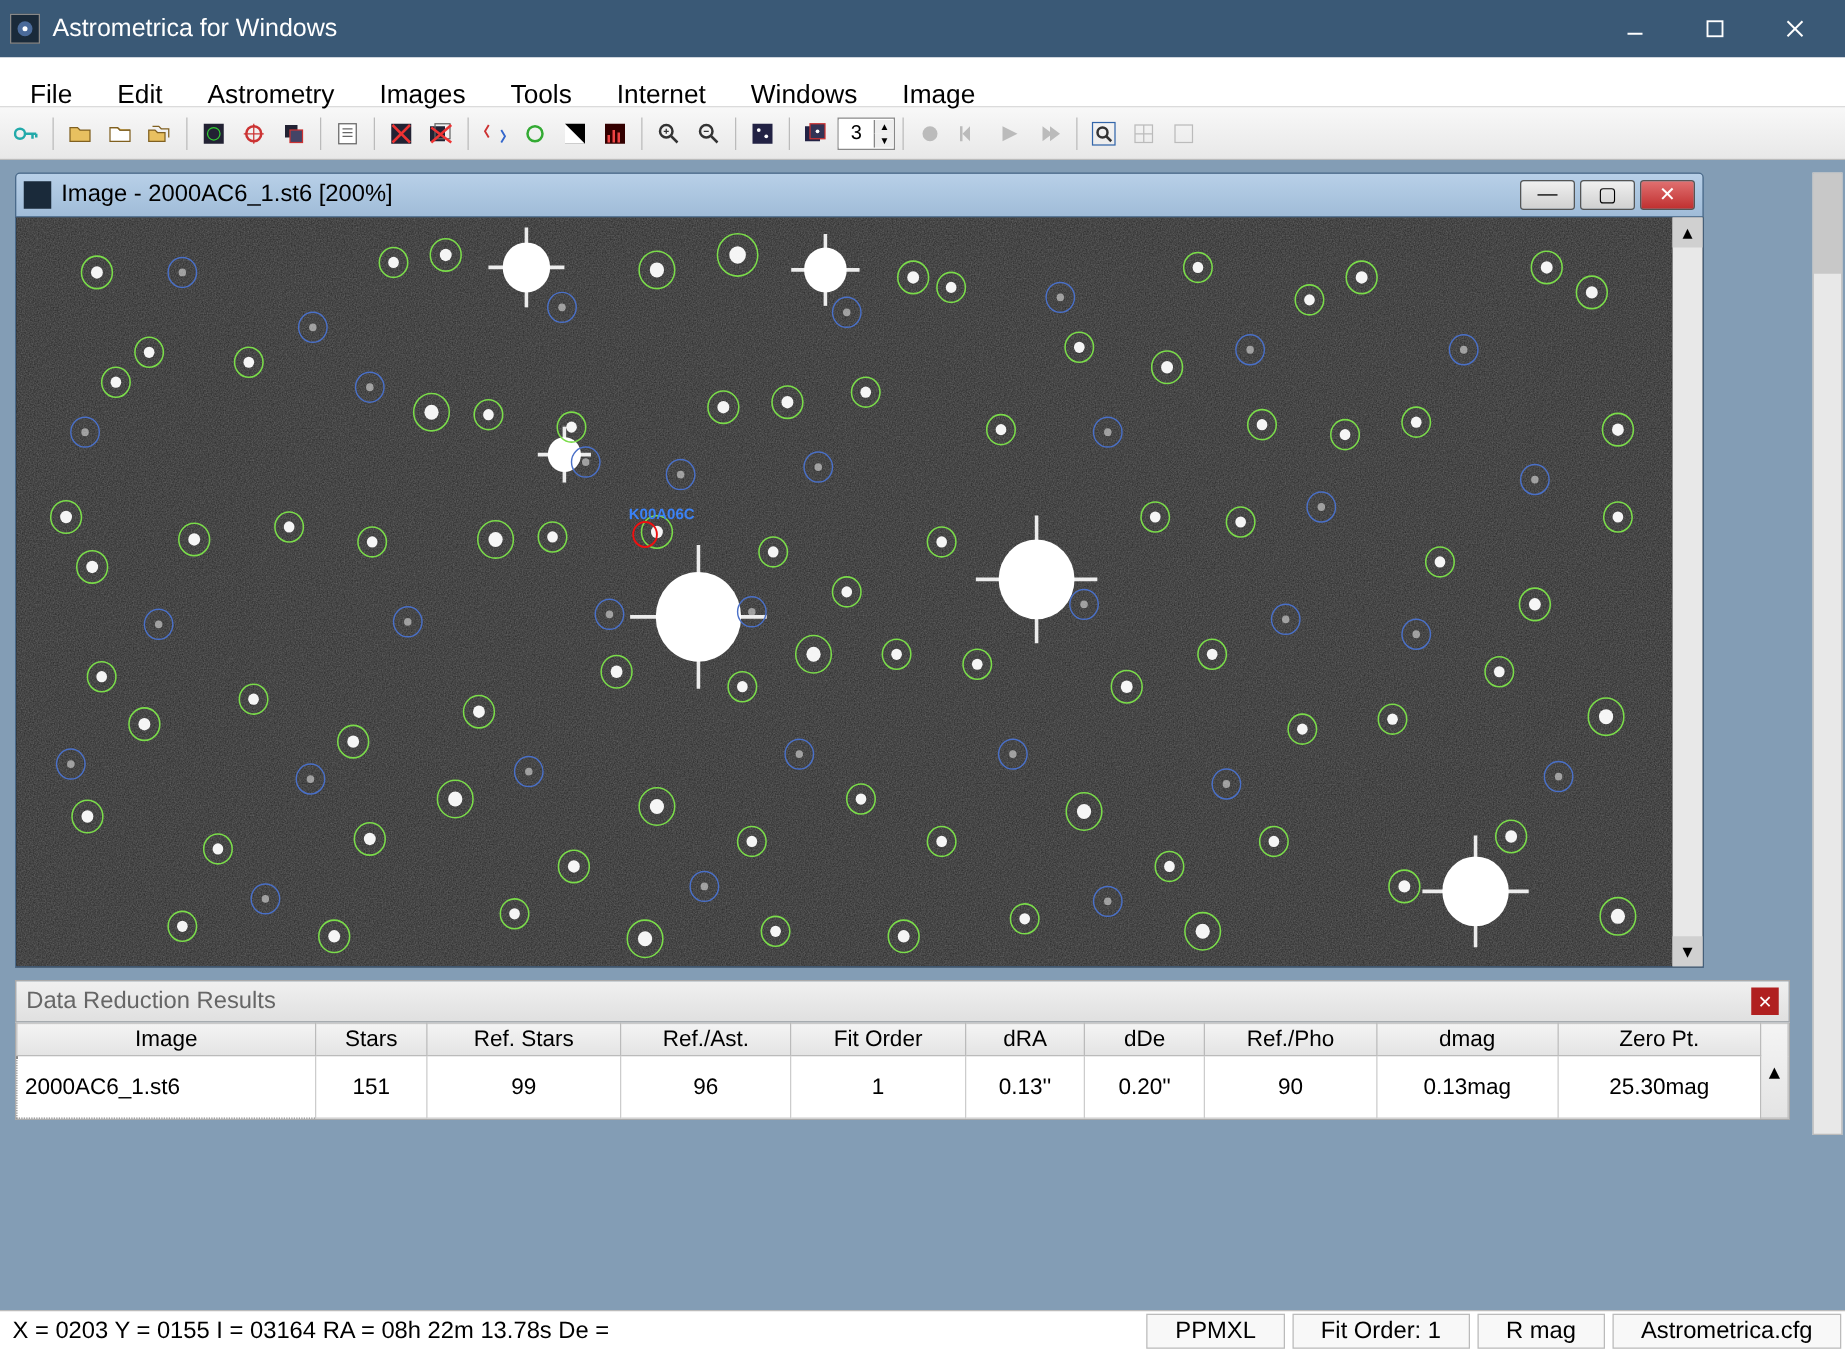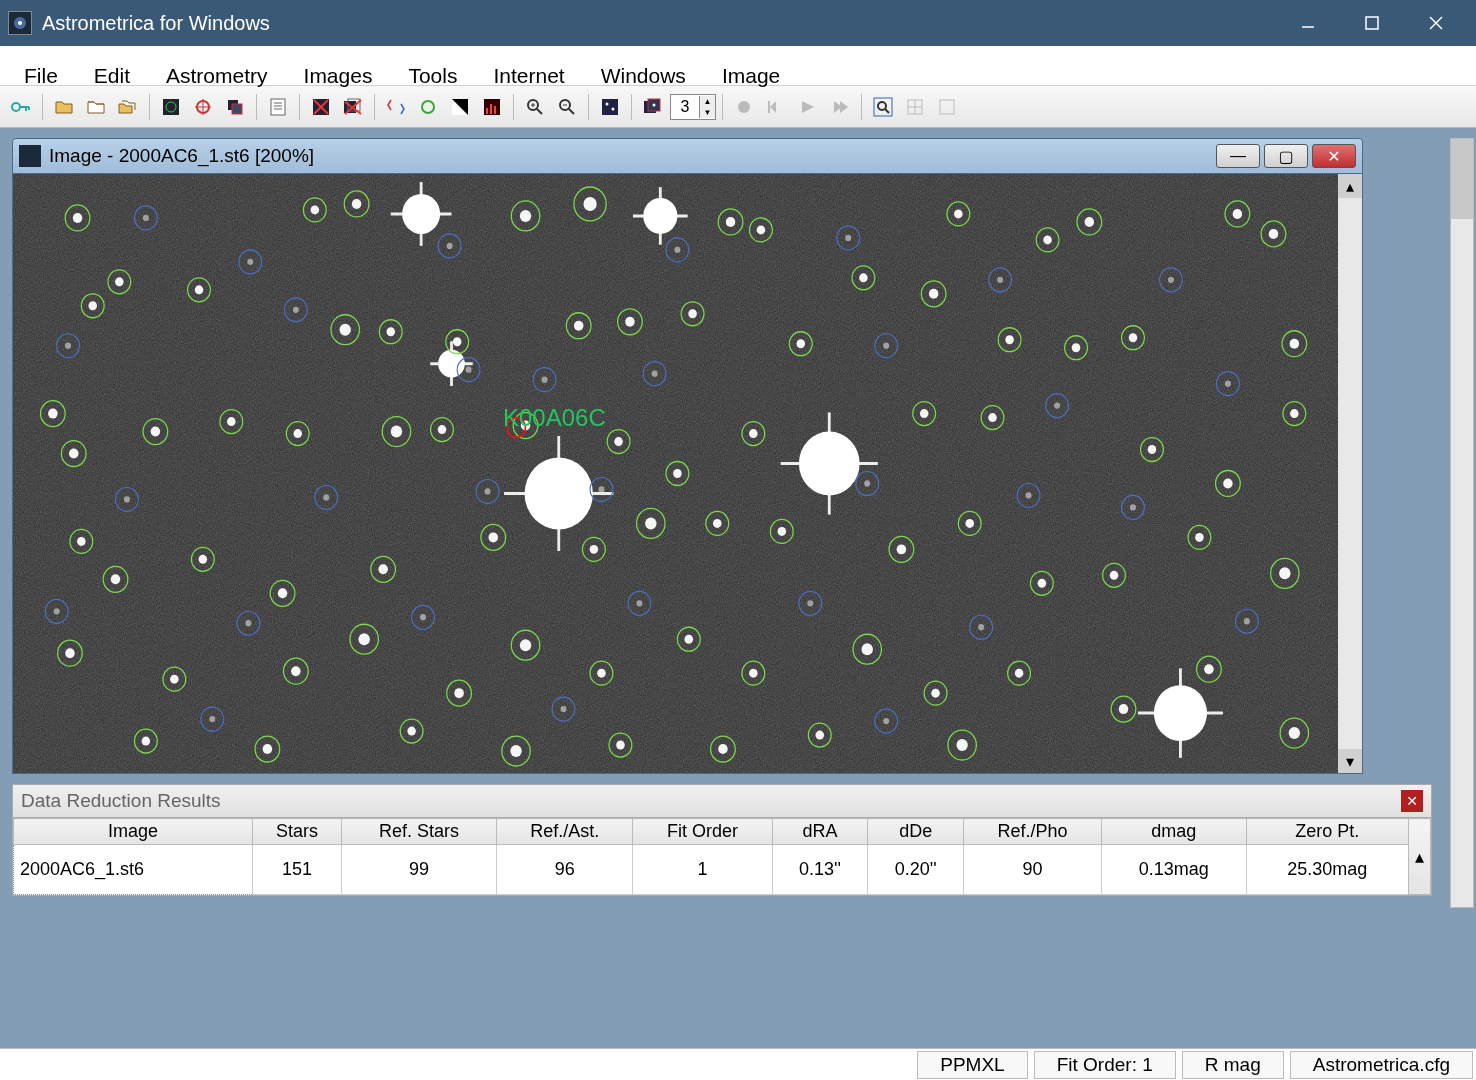--- a/index.html
+++ b/index.html
@@ -38,21 +38,21 @@
 .imgwin-title { height: 36px; background: linear-gradient(#b8d0e8,#a0bcd8); border: 1px solid #4a6a8a; display: flex; align-items: center; padding: 0 6px; border-radius: 4px 4px 0 0; }
 .imgwin-title .ico { width: 22px; height: 22px; background:#1a2a3a; margin-right:8px;}
 .imgwin-title .txt { font-size: 19px; color: #000; flex:1;}
 .imgwin-title .wbtn { width: 44px; height: 24px; margin-left:4px; border:1px solid #555; border-radius:3px; background:linear-gradient(#f0f0f0,#d0d0d0); display:flex;align-items:center;justify-content:center;}
 .imgwin-title .wbtn.close { background:linear-gradient(#e07070,#c03030); color:#fff;}
 .imgwin-body { position:relative; height: 600px; border:1px solid #4a6a8a; border-top:none; background:#222; }
 .imgwin-body .vscroll { position:absolute; right:0; top:0; width:24px; bottom:0; background:#e8e8e8;}
 .imgwin-body .vscroll .up,.imgwin-body .vscroll .dn{height:24px;background:#d0d0d0;display:flex;align-items:center;justify-content:center;}
 .starfield { position:absolute; left:0; top:0; right:24px; bottom:0; overflow:hidden; }
 .starfield svg { width:100%; height:100%; display:block; }
-.starlabel { position:absolute; color:#22c55e; font-size:24px; font-weight:normal; }
+.starlabel { position:absolute; color:#3b82f6; font-size:12px; font-weight:bold; }
 
 
 .results { position:absolute; left:12px; top: 656px; width:1420px; height: 114px; }
 .results-title { height: 34px; background: linear-gradient(#f0f0f0,#e0e0e0); border:1px solid #aaa; display:flex; align-items:center; padding:0 8px; font-size:19px; color:#666;}
 .results-title .rclose { margin-left:auto; width:22px;height:22px;background:#b02020;color:#fff;display:flex;align-items:center;justify-content:center;font-size:14px;}
 .results-table { border:1px solid #aaa; border-top:none; background:#fff; }
 .results-table table { width:100%; border-collapse:collapse; font-size:18px;}
 .results-table th { background:linear-gradient(#f4f4f4,#e4e4e4); border:1px solid #bbb; padding:2px 4px; font-weight:normal; text-align:center;}
 .results-table td { border:1px solid #ccc; padding:14px 6px; text-align:center; }
 .results-table td:first-child { text-align:left; border:1px dotted #888;}
@@ -621,18 +621,19 @@
               <td>0.13mag</td>
               <td>25.30mag</td>
             </tr>
       </tbody>
         </table>
     </div>
   </div>
 </div>
 
 <div class="statusbar">
+  <div class="cell">X = 0203   Y = 0155   I = 03164    RA = 08h 22m 13.78s   De =</div>
   <div class="spacer"></div>
   <div class="box">PPMXL</div>
   <div class="box">Fit Order: 1</div>
   <div class="box">R mag</div>
   <div class="box">Astrometrica.cfg</div>
 </div>
 
 </body></html>

